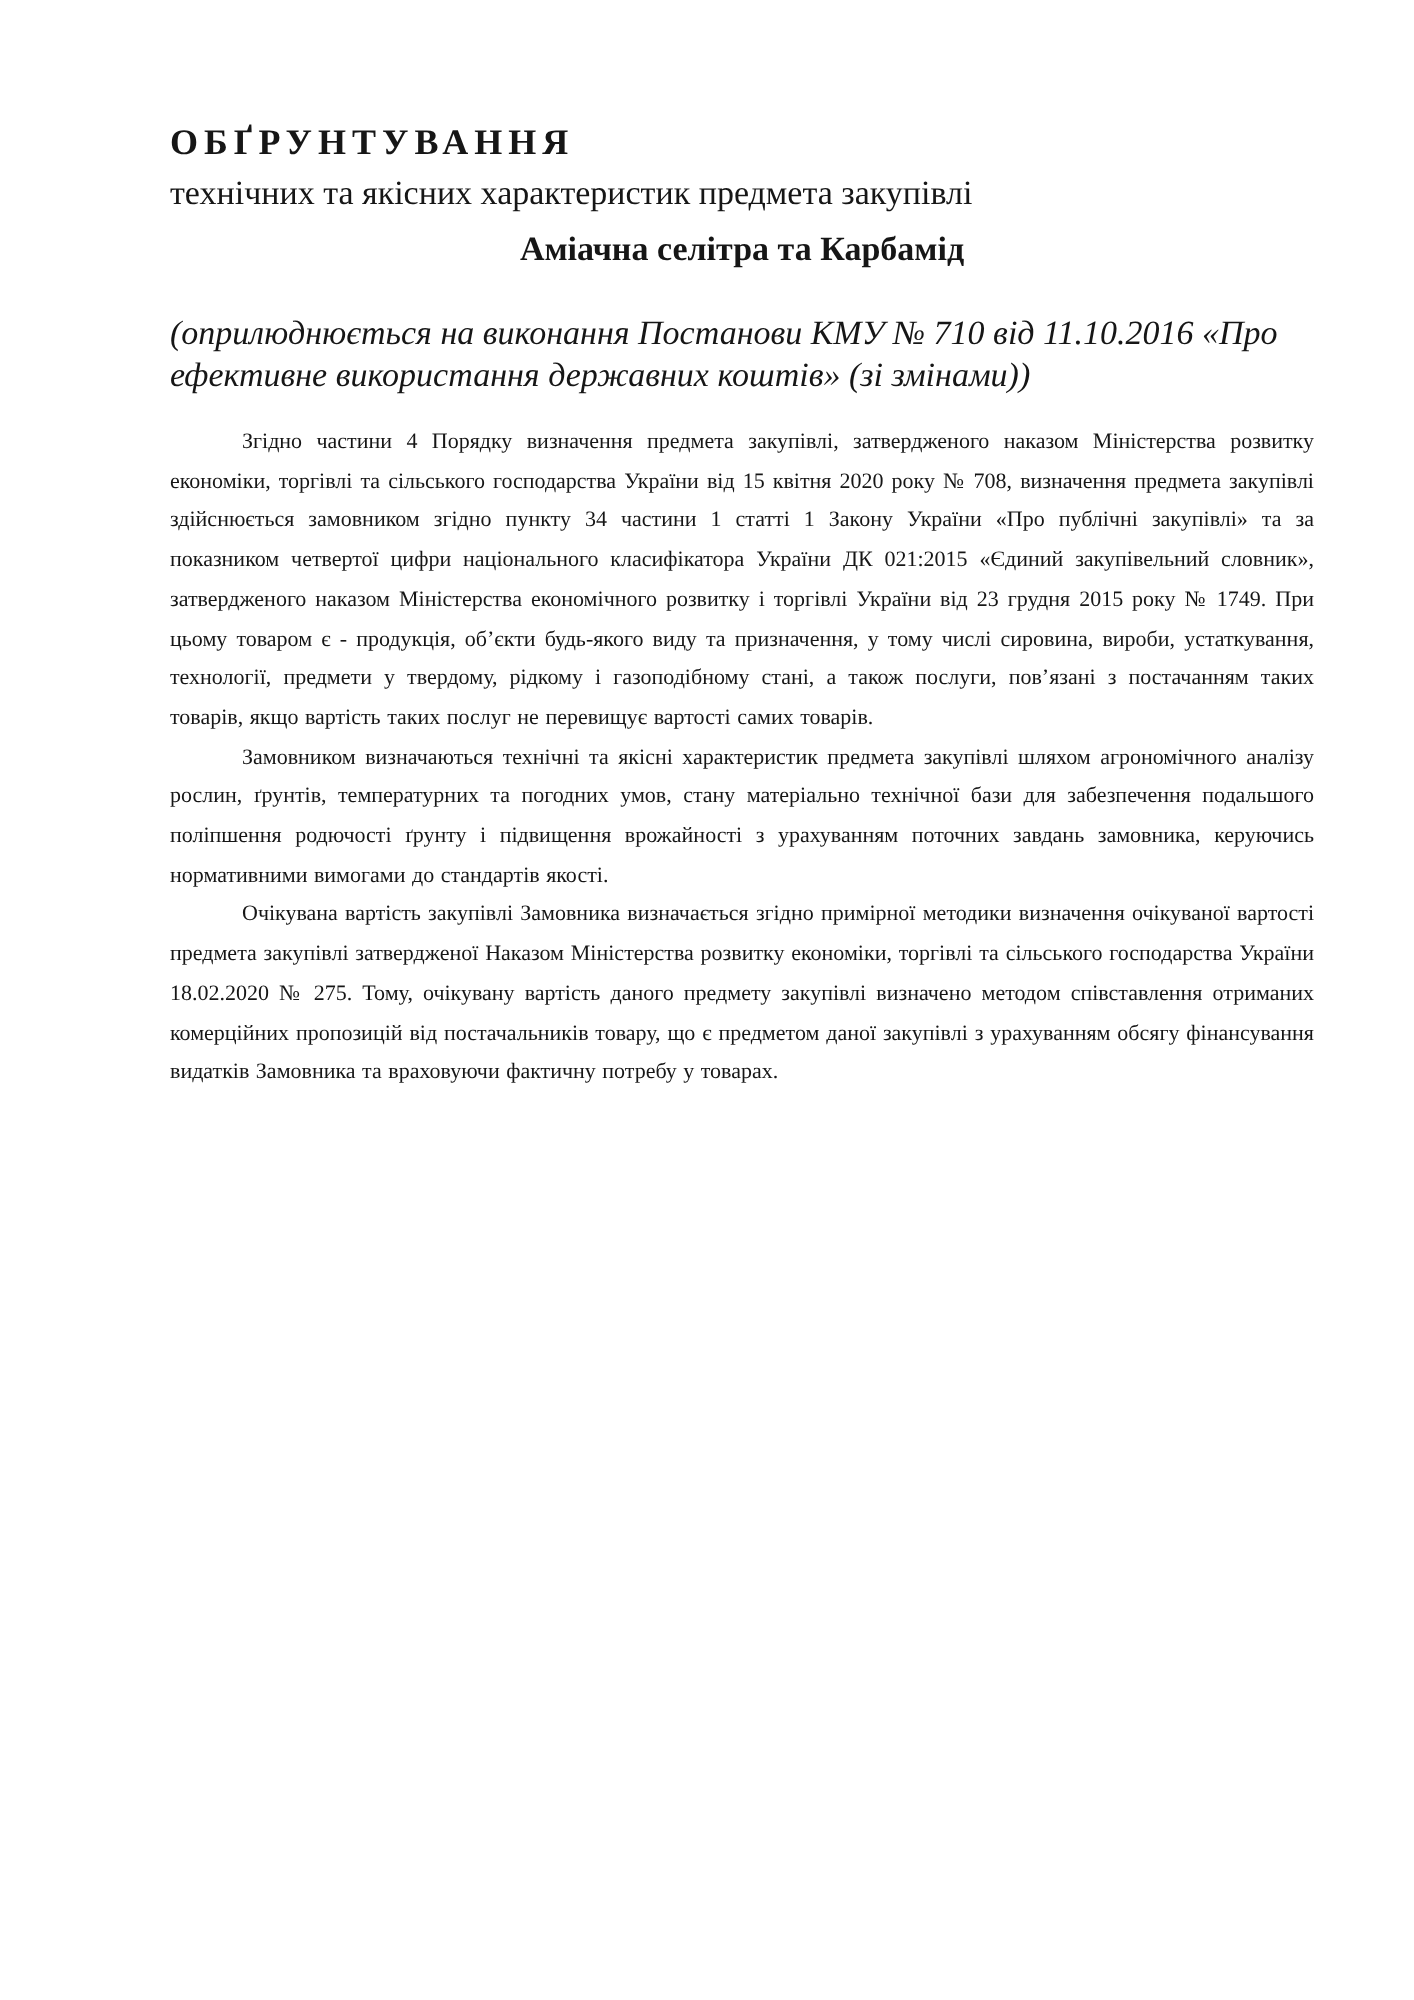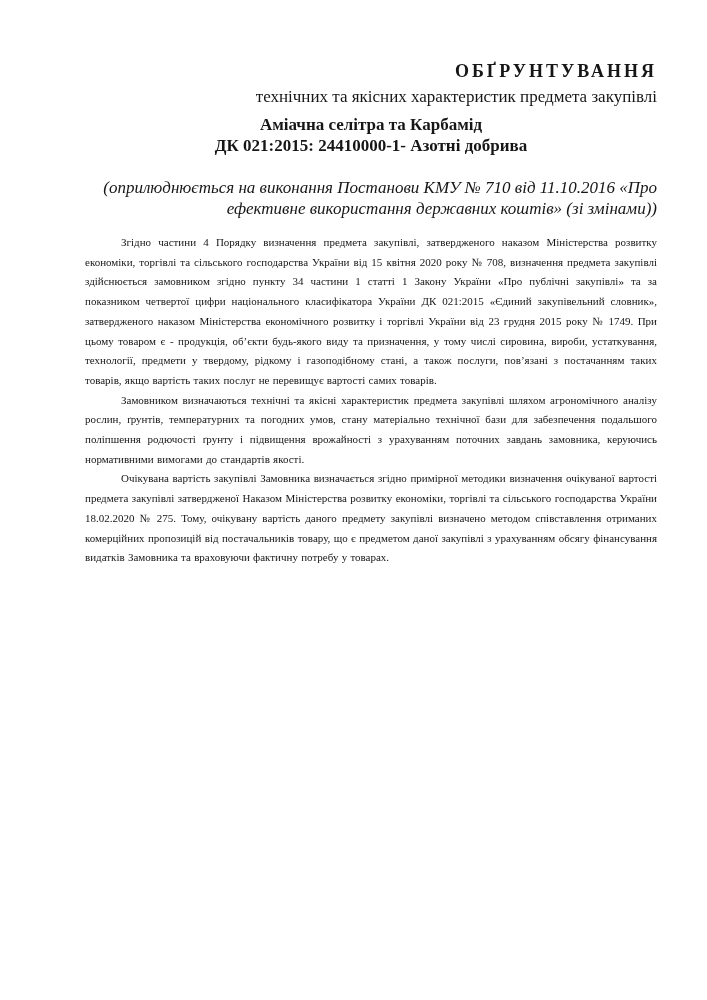--- a/index.html
+++ b/index.html
@@ -13,42 +13,42 @@
     height: 1000px;
     box-sizing: border-box;
     background: #ffffff;
     color: #161616;
     font-family: "Liberation Serif", "DejaVu Serif", serif;
     padding: 60px 50px 0 85px;
     overflow: hidden;
   }
   .doc-title {
     margin: 0;
-    text-align: right;
+    text-align: left;
     font-size: 18px;
     font-weight: bold;
     letter-spacing: 3px;
     line-height: 22px;
   }
   .doc-subtitle {
     margin: 4px 0 0 0;
-    text-align: right;
+    text-align: left;
     font-size: 17px;
     line-height: 21px;
   }
   .subject-block {
     margin-top: 7px;
     text-align: center;
     font-weight: bold;
     font-size: 17px;
     line-height: 21px;
   }
   .pub-note {
     margin-top: 21px;
-    text-align: right;
+    text-align: left;
     font-style: italic;
     font-size: 17px;
     line-height: 21px;
   }
   .body-text {
     margin-top: 14px;
   }
   .body-text p {
     margin: 0;
     text-align: justify;
@@ -62,21 +62,20 @@
 <body>
 
 <div class="page">
 
   <h1 class="doc-title">ОБҐРУНТУВАННЯ</h1>
 
   <div class="doc-subtitle">технічних та якісних характеристик предмета закупівлі</div>
 
   <div class="subject-block">
     <div>Аміачна селітра та Карбамід</div>
-    <div>ДК 021:2015: 24410000-1- Азотні добрива</div>
   </div>
 
   <div class="pub-note">(оприлюднюється на виконання Постанови КМУ № 710 від 11.10.2016 «Про ефективне використання державних коштів» (зі змінами))</div>
 
   <div class="body-text">
     <p>Згідно частини 4 Порядку визначення предмета закупівлі, затвердженого наказом Міністерства розвитку економіки, торгівлі та сільського господарства України від 15 квітня 2020 року № 708, визначення предмета закупівлі здійснюється замовником згідно пункту 34 частини 1 статті 1 Закону України «Про публічні закупівлі» та за показником четвертої цифри національного класифікатора України ДК 021:2015 «Єдиний закупівельний словник», затвердженого наказом Міністерства економічного розвитку і торгівлі України від 23 грудня 2015 року № 1749.  При цьому товаром є  - продукція, об’єкти будь-якого виду та призначення, у тому числі сировина, вироби, устаткування, технології, предмети у твердому, рідкому і газоподібному стані, а також послуги, пов’язані з постачанням таких товарів, якщо вартість таких послуг не перевищує вартості самих товарів.</p>
     <p>Замовником визначаються  технічні та якісні характеристик предмета закупівлі шляхом  агрономічного аналізу рослин, ґрунтів, температурних та погодних умов, стану матеріально технічної бази  для  забезпечення подальшого поліпшення родючості ґрунту і підвищення врожайності з урахуванням поточних завдань замовника, керуючись нормативними вимогами до стандартів якості.</p>
     <p>Очікувана вартість закупівлі  Замовника визначається згідно примірної методики визначення очікуваної вартості предмета закупівлі затвердженої Наказом Міністерства розвитку економіки, торгівлі та сільського господарства України 18.02.2020 № 275. Тому, очікувану вартість даного предмету закупівлі визначено методом співставлення отриманих комерційних пропозицій від постачальників товару, що є предметом даної закупівлі з урахуванням обсягу фінансування видатків Замовника та враховуючи фактичну потребу у товарах.</p>
   </div>
 

